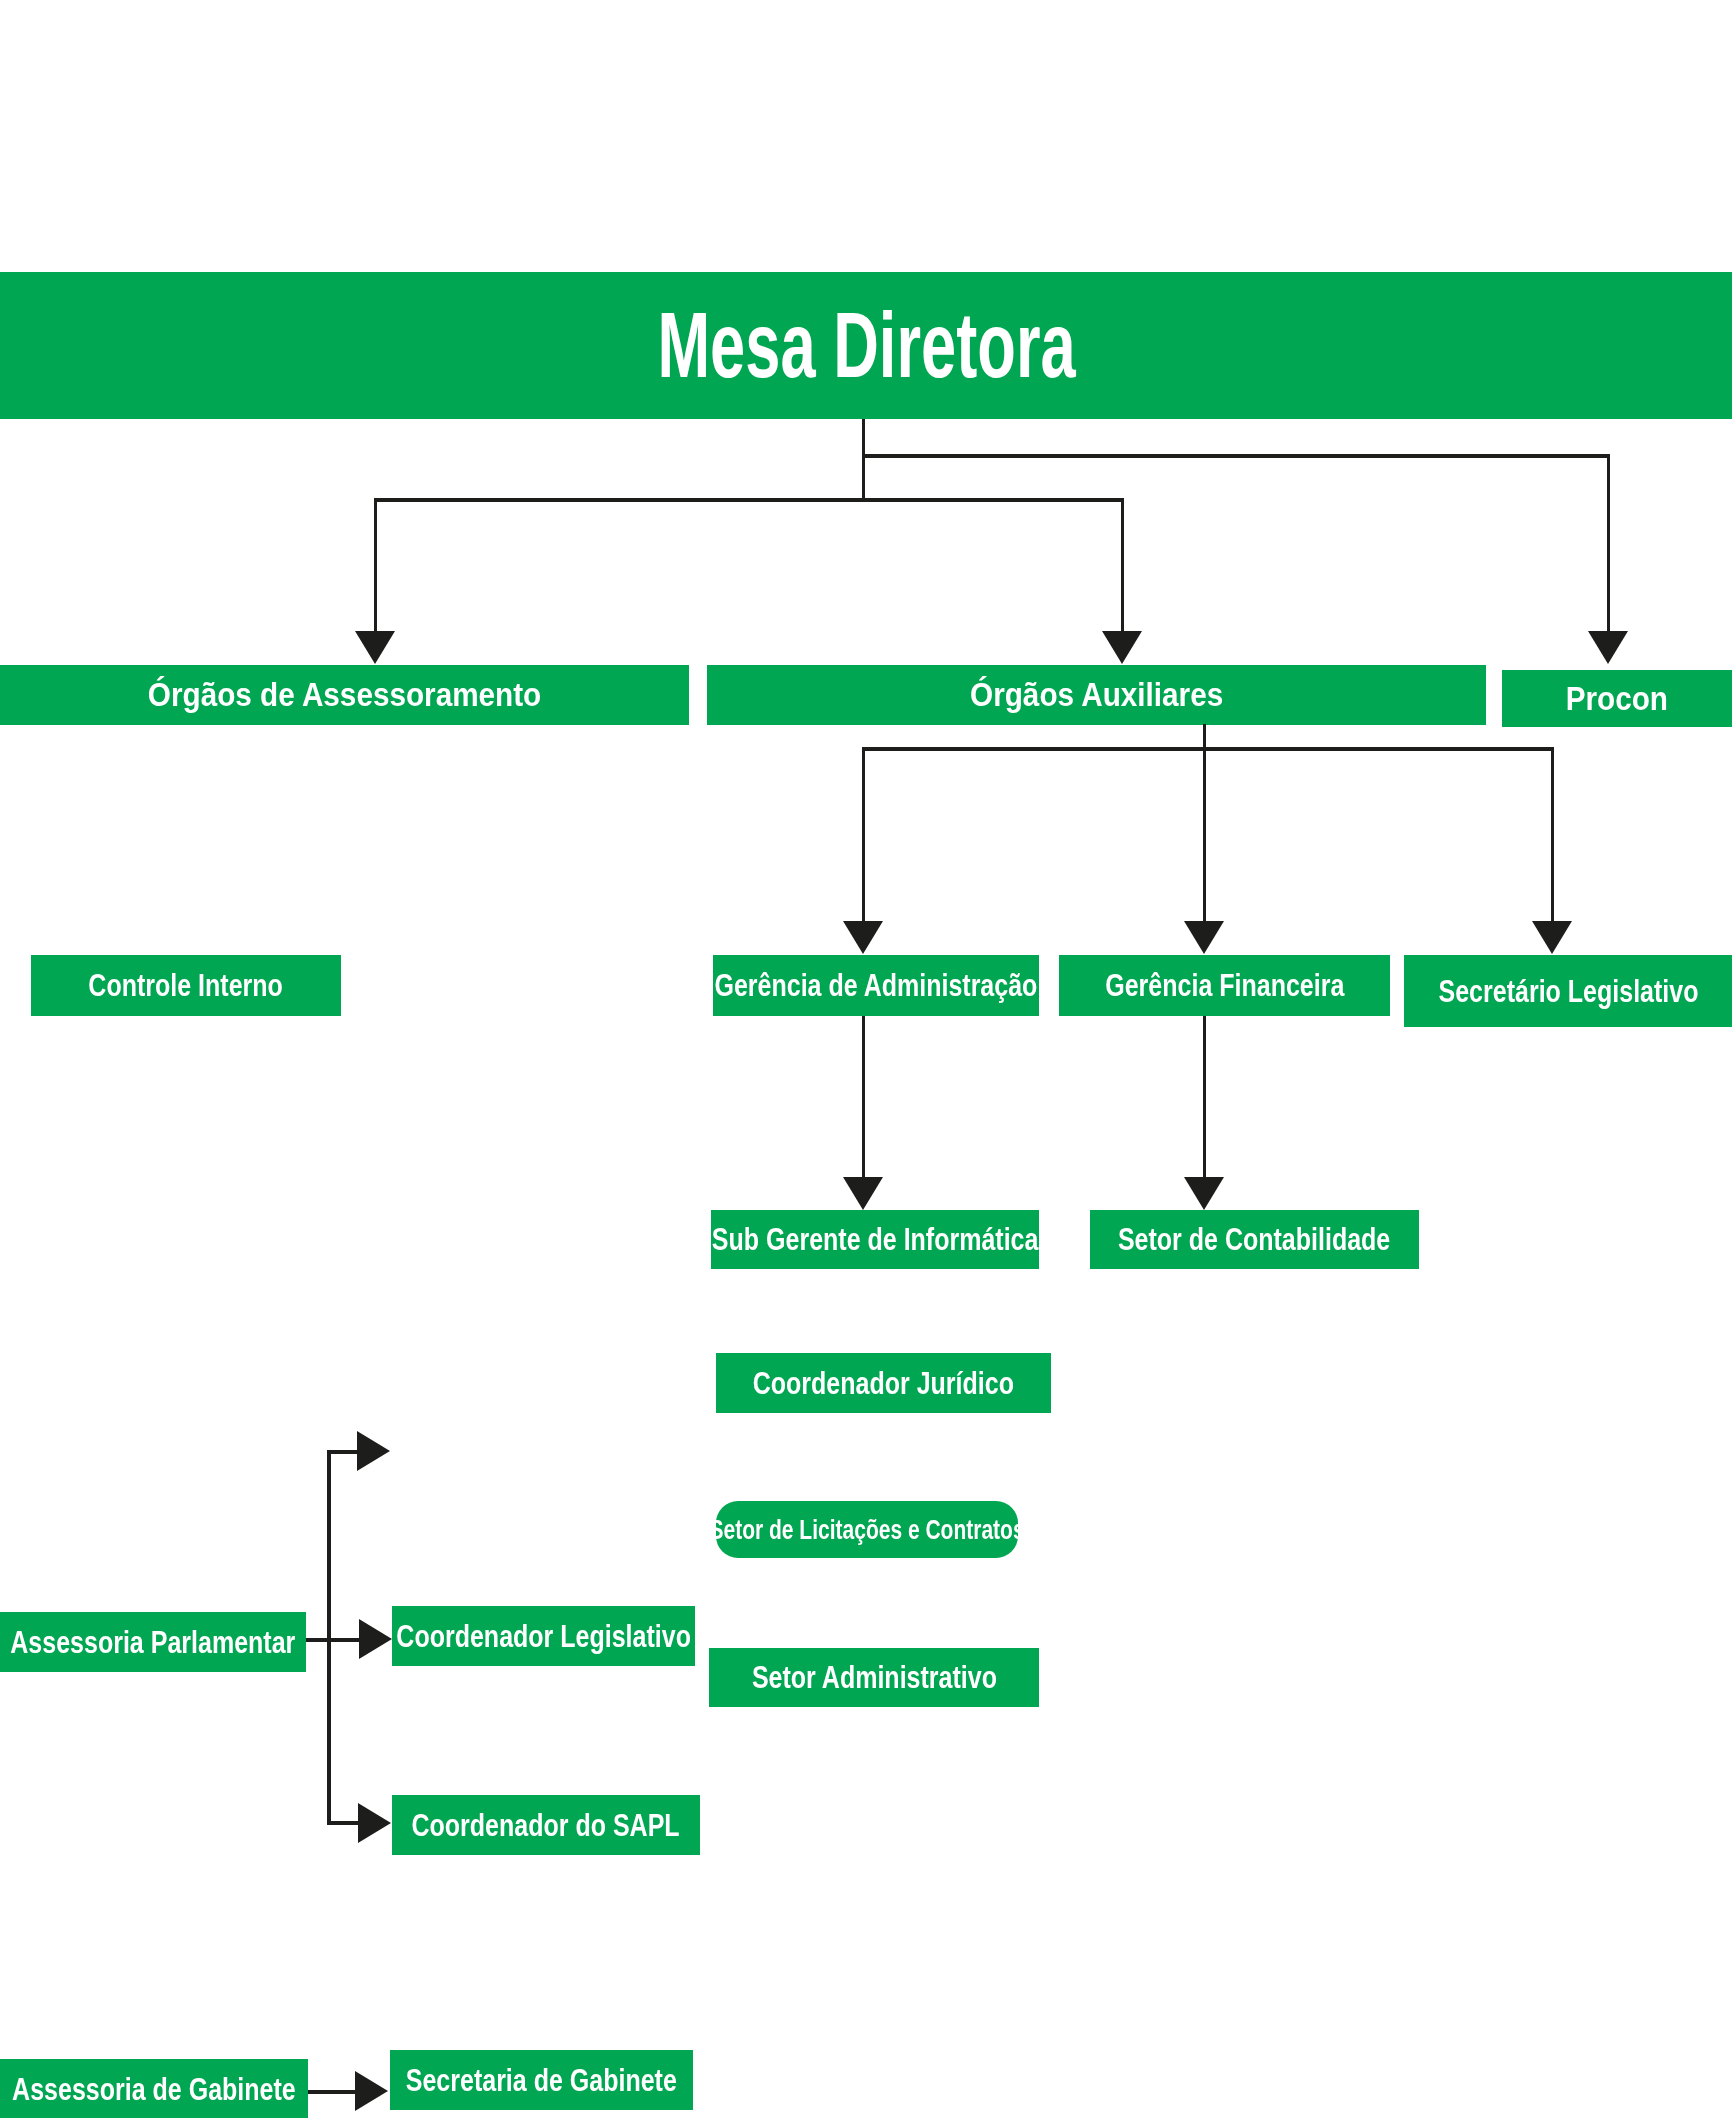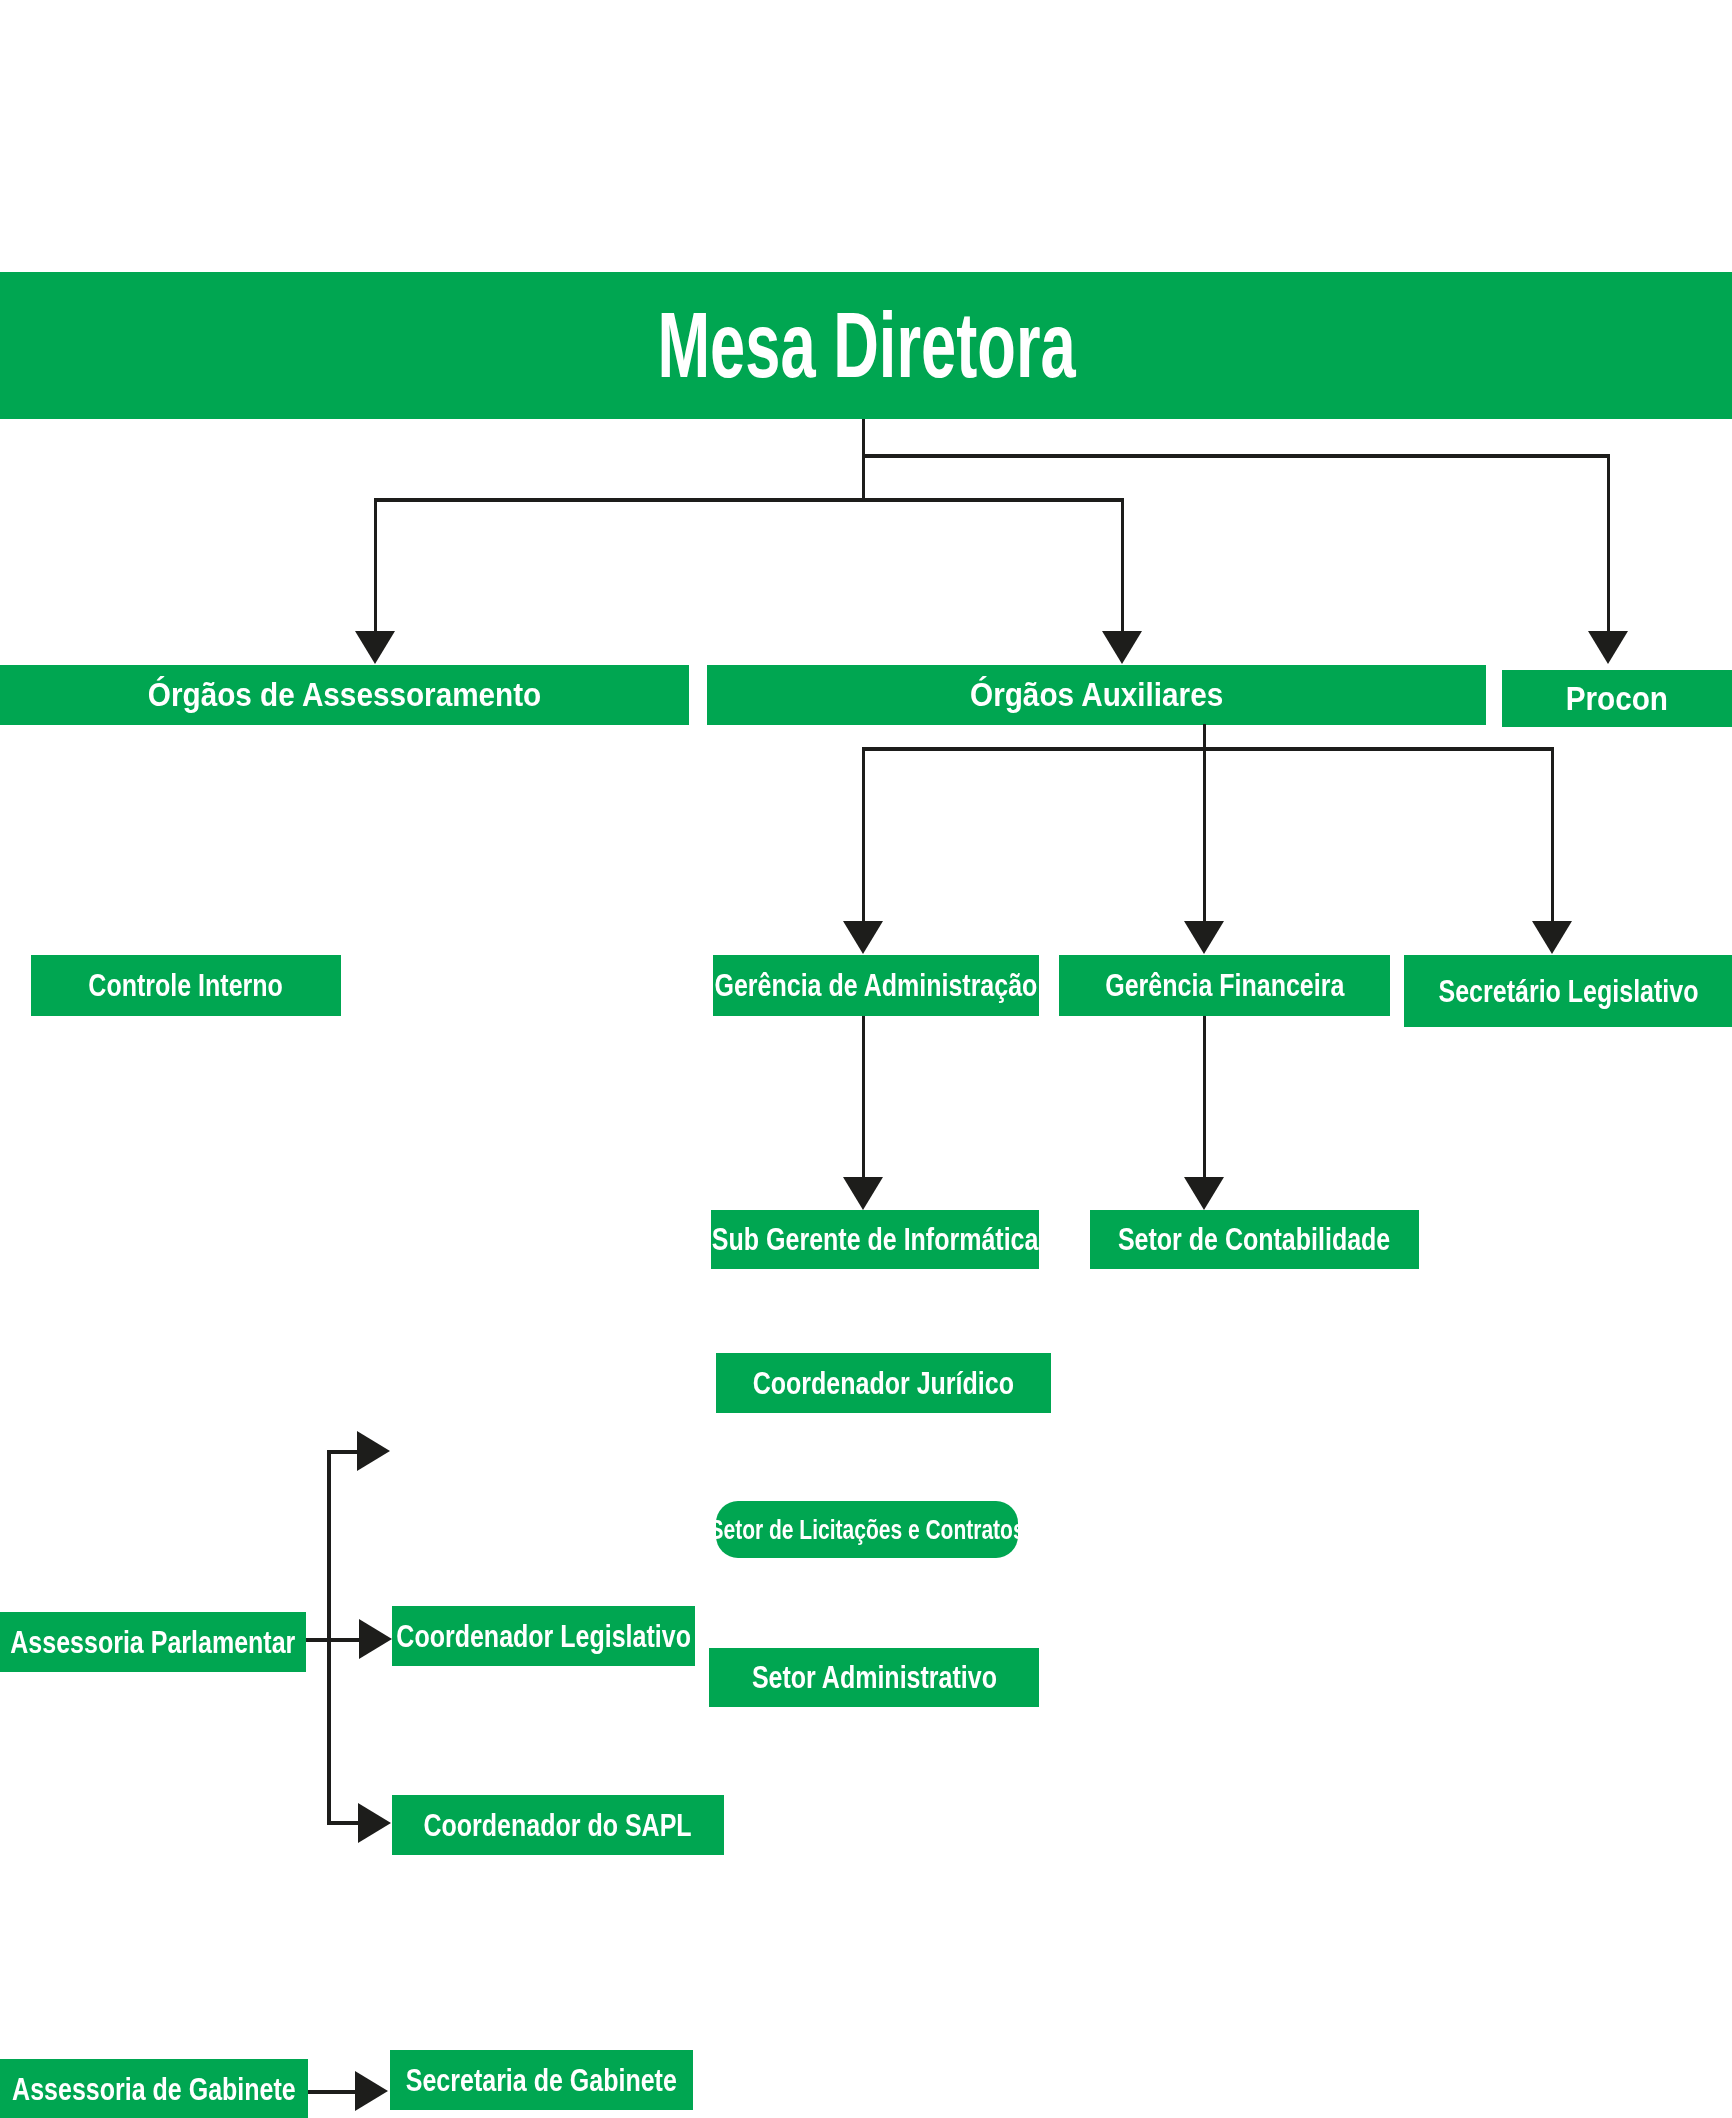--- a/index.html
+++ b/index.html
@@ -106,21 +106,21 @@
   <div class="arrow-right" style="left:357px;top:1431px;"></div>
   <div class="arrow-right" style="left:359px;top:1619px;"></div>
   <div class="arrow-right" style="left:358px;top:1803px;"></div>
 
   <div class="node" style="left:0;top:1612px;width:306px;height:60px;font-size:30.5px;">
     <span>Assessoria Parlamentar</span>
   </div>
   <div class="node" style="left:392px;top:1606px;width:303px;height:60px;font-size:30.5px;">
     <span>Coordenador Legislativo</span>
   </div>
-  <div class="node" style="left:392px;top:1795px;width:332px;height:60px;font-size:30.5px;">
+  <div class="node" style="left:392px;top:1795px;width:308px;height:60px;font-size:30.5px;">
     <span>Coordenador do SAPL</span>
   </div>
 
   <div class="hline" style="left:308px;top:2090px;width:50px;height:3.6px;"></div>
   <div class="arrow-right" style="left:355px;top:2071px;"></div>
   <div class="node" style="left:0;top:2059px;width:308px;height:60px;font-size:30.5px;">
     <span>Assessoria de Gabinete</span>
   </div>
   <div class="node" style="left:390px;top:2050px;width:303px;height:60px;font-size:30.5px;">
     <span>Secretaria de Gabinete</span>

